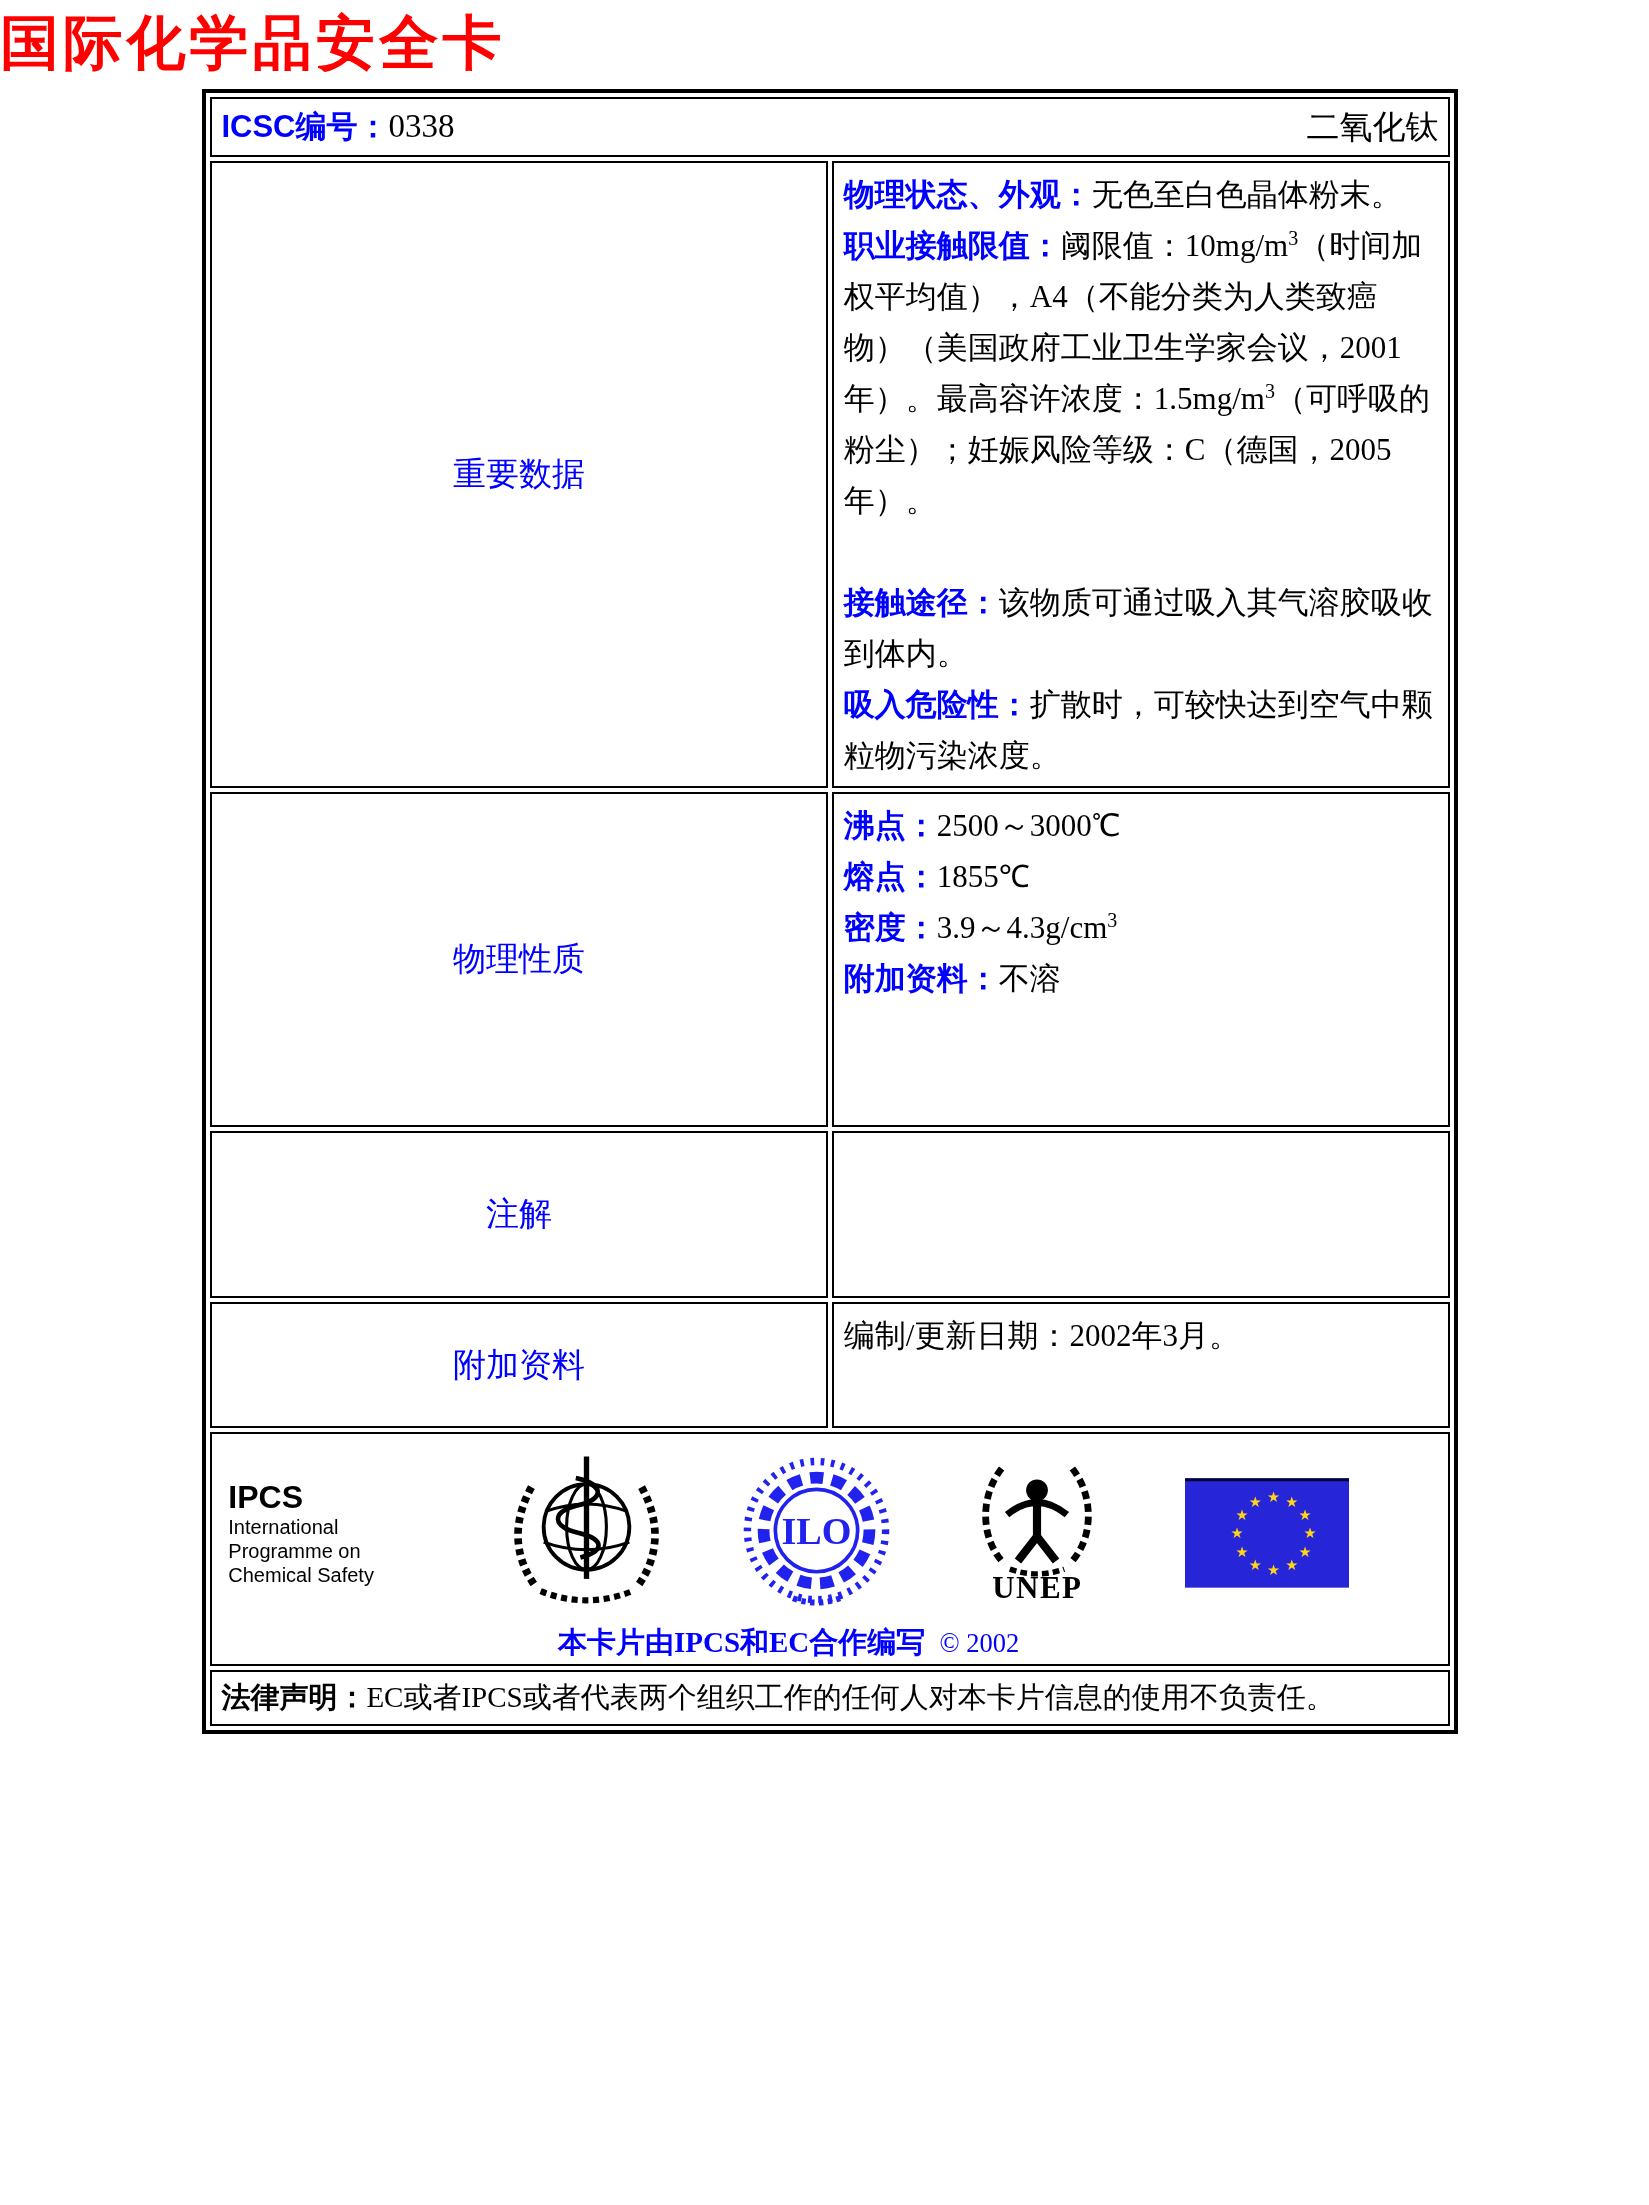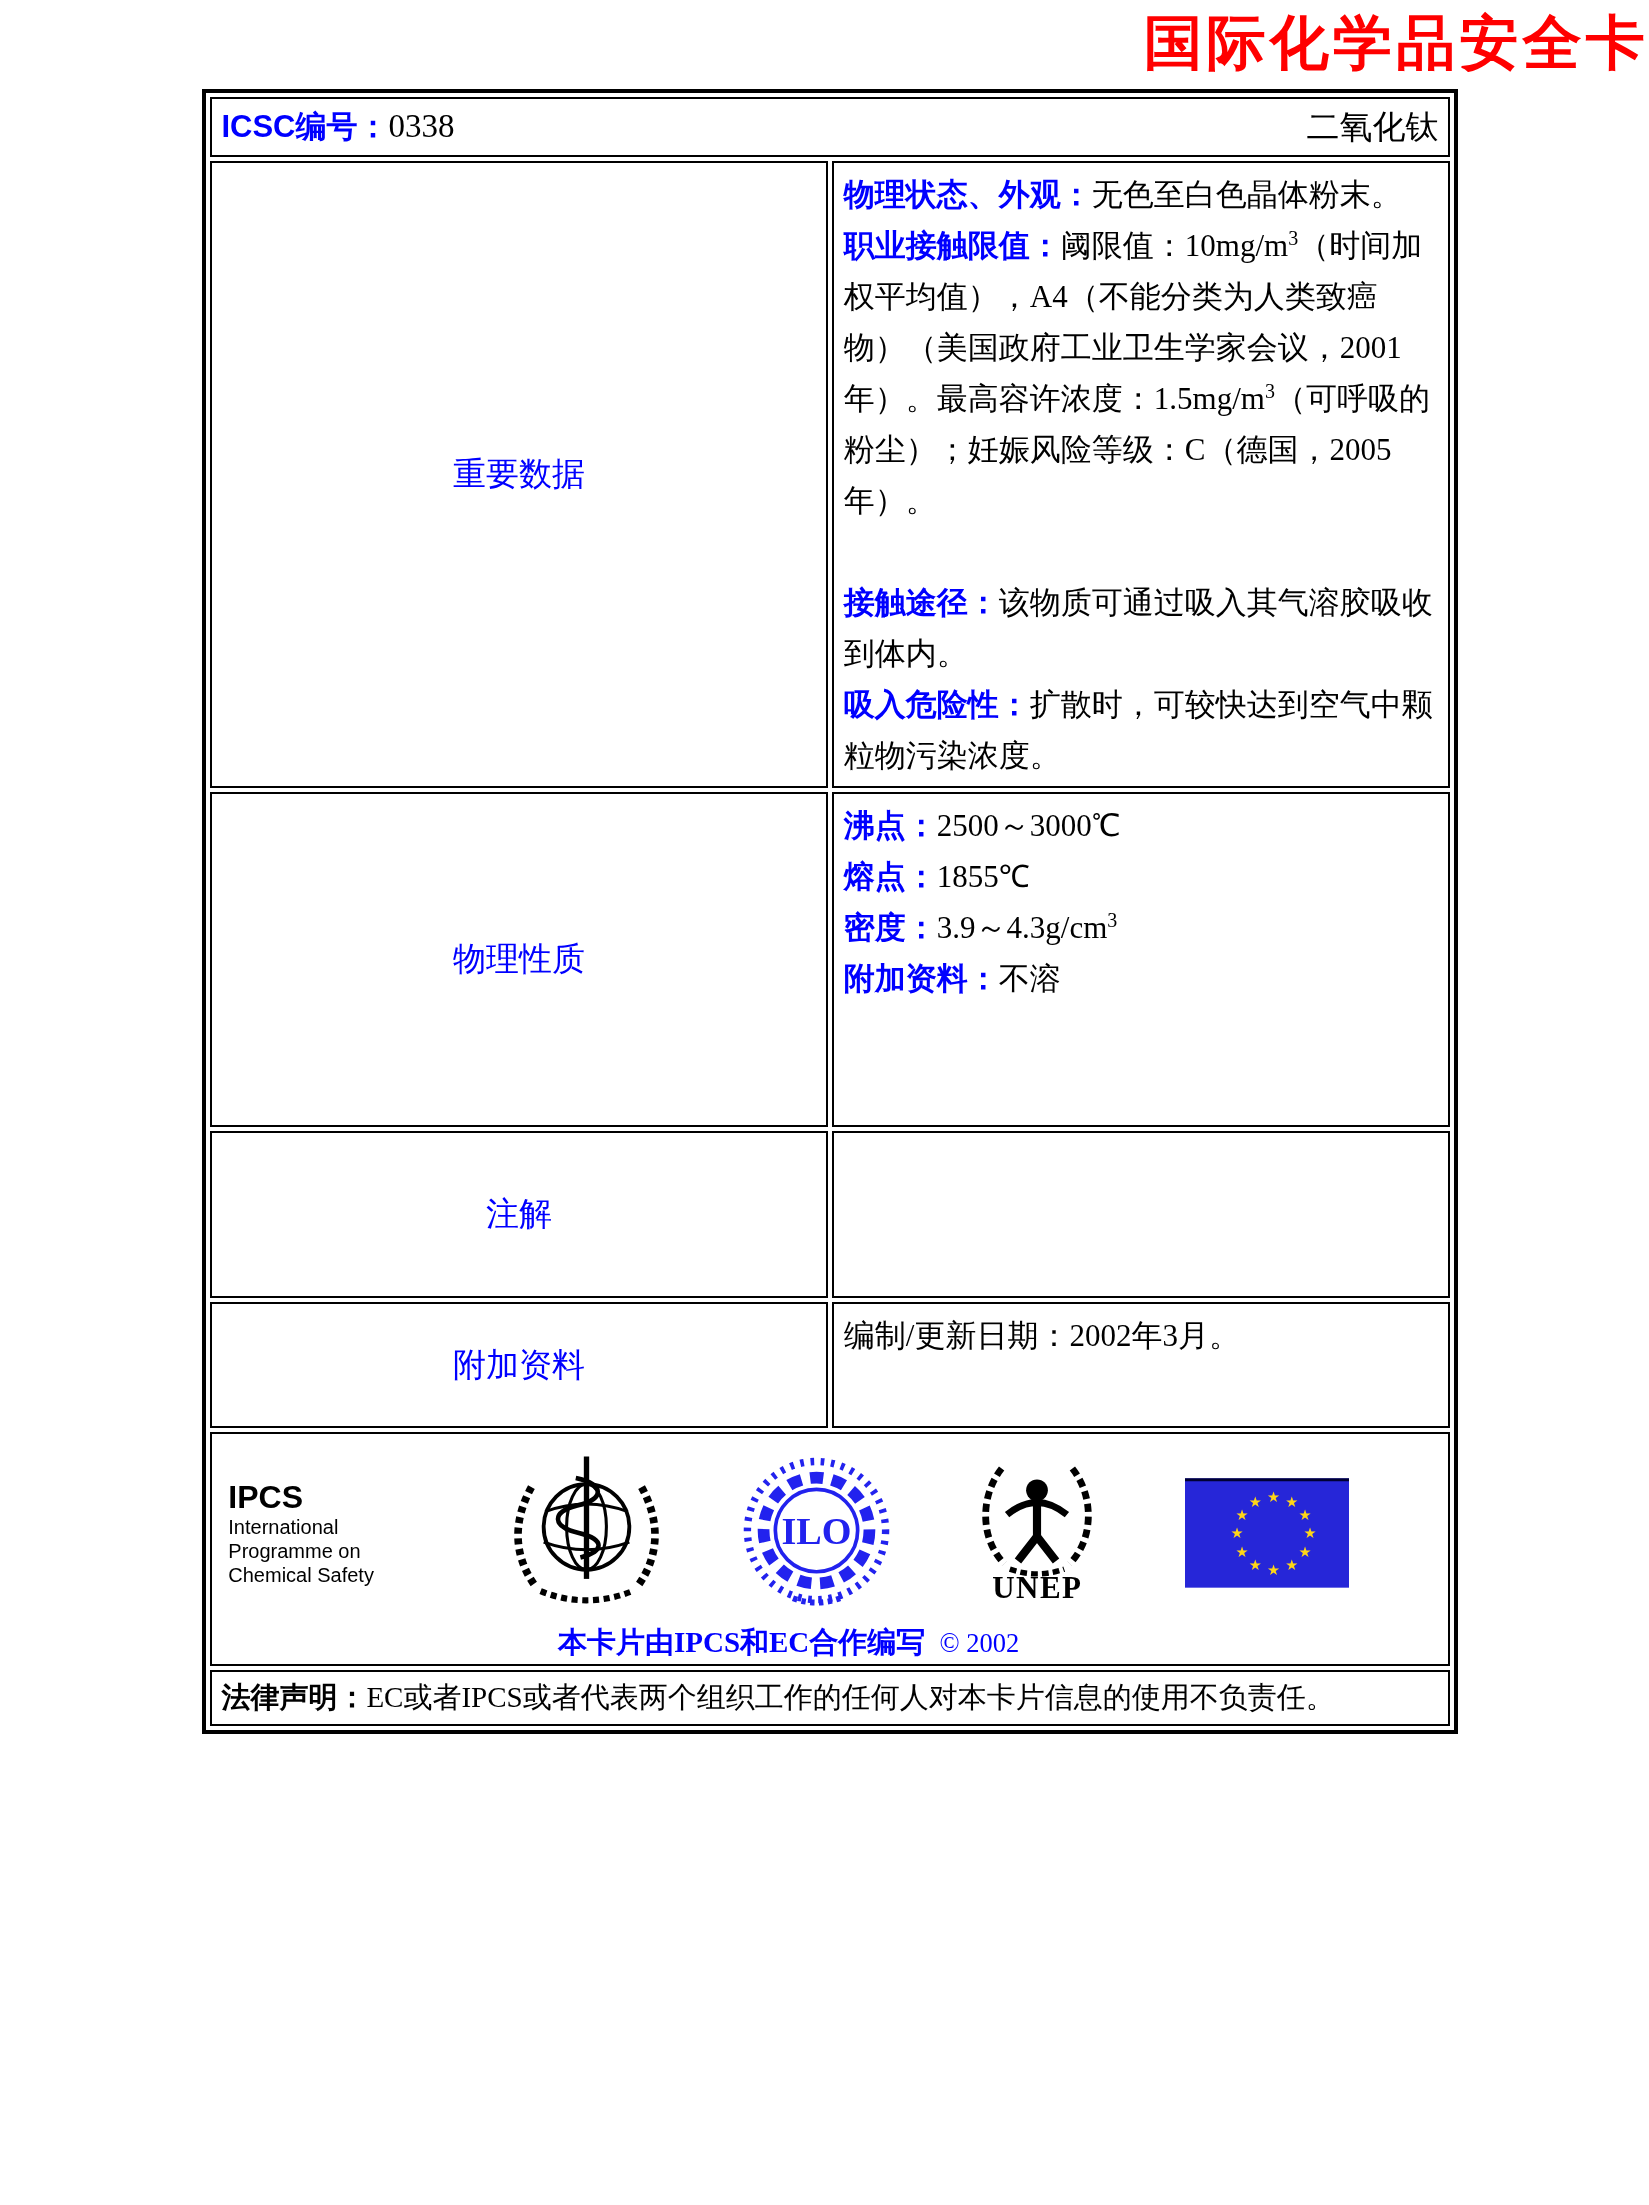--- a/index.html
+++ b/index.html
@@ -2,21 +2,21 @@
 <html style="--title-red: #ff0000; --label-blue: #0000ff; --border-black: #000000; --eu-flag-blue: #2626d8; --eu-star-yellow: #ffd617; --ilo-blue: #2222ee;font-size:11px"><head>
 <meta charset="utf-8">
 <style>
   :root{
     --title-red:#ff0000; --label-blue:#0000ff; --border-black:#000000;
     --eu-flag-blue:#2626d8; --eu-star-yellow:#ffd617; --ilo-blue:#2222ee;
   }
   html,body{margin:0;padding:0;background:#ffffff;}
   body{width:1649px;height:2205px;overflow:hidden;position:relative;
        font-family:"Liberation Serif",serif;color:#000;}
-  .page-title{position:absolute;top:4.2px;left:0;width:1649px;text-align:right;
+  .page-title{position:absolute;top:4.2px;left:0;width:1649px;text-align:left;
     color:var(--title-red);font-weight:bold;font-size:59px;letter-spacing:4.2px;
     font-family:"Liberation Serif",serif;}
   table.card{position:absolute;left:202px;top:89px;width:1256px;
     border-collapse:separate;border-spacing:4.2px;border:4.2px solid var(--border-black);
     background:#fff;table-layout:fixed;}
   td{border:2.8px solid var(--border-black);vertical-align:top;background:#fff;
      box-sizing:border-box;overflow:hidden;}
   td.lbl-cell{width:174px;text-align:center;vertical-align:middle;
     color:var(--label-blue);font-family:Liberation Serif, serif;font-size:33px;}
   tr.r-head td{height:60px;vertical-align:middle;}

